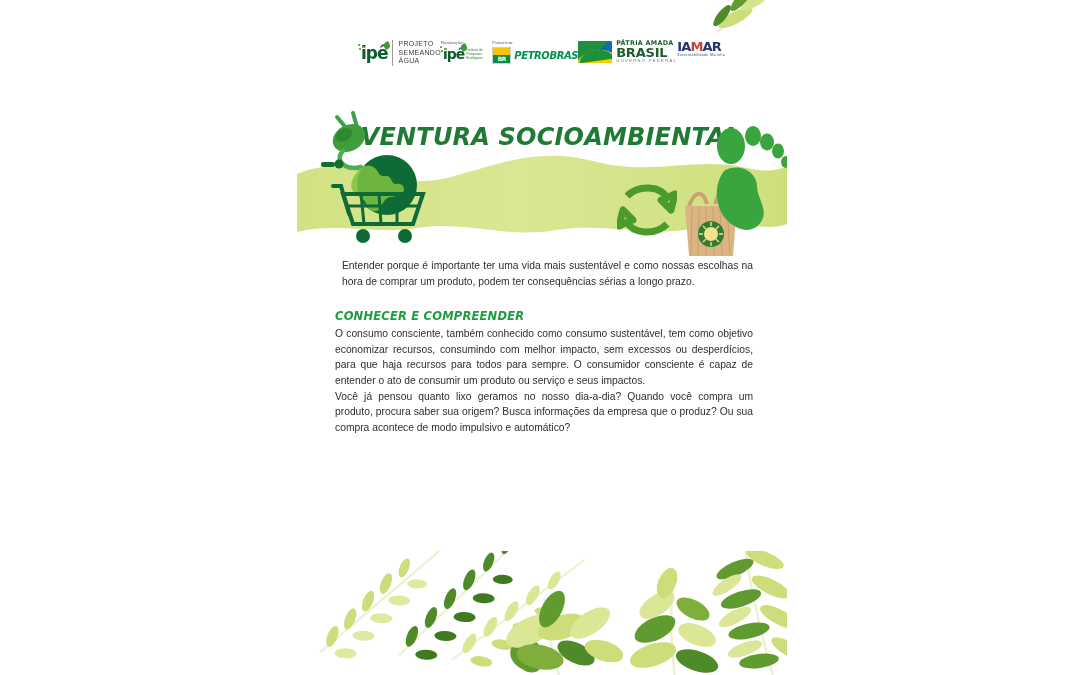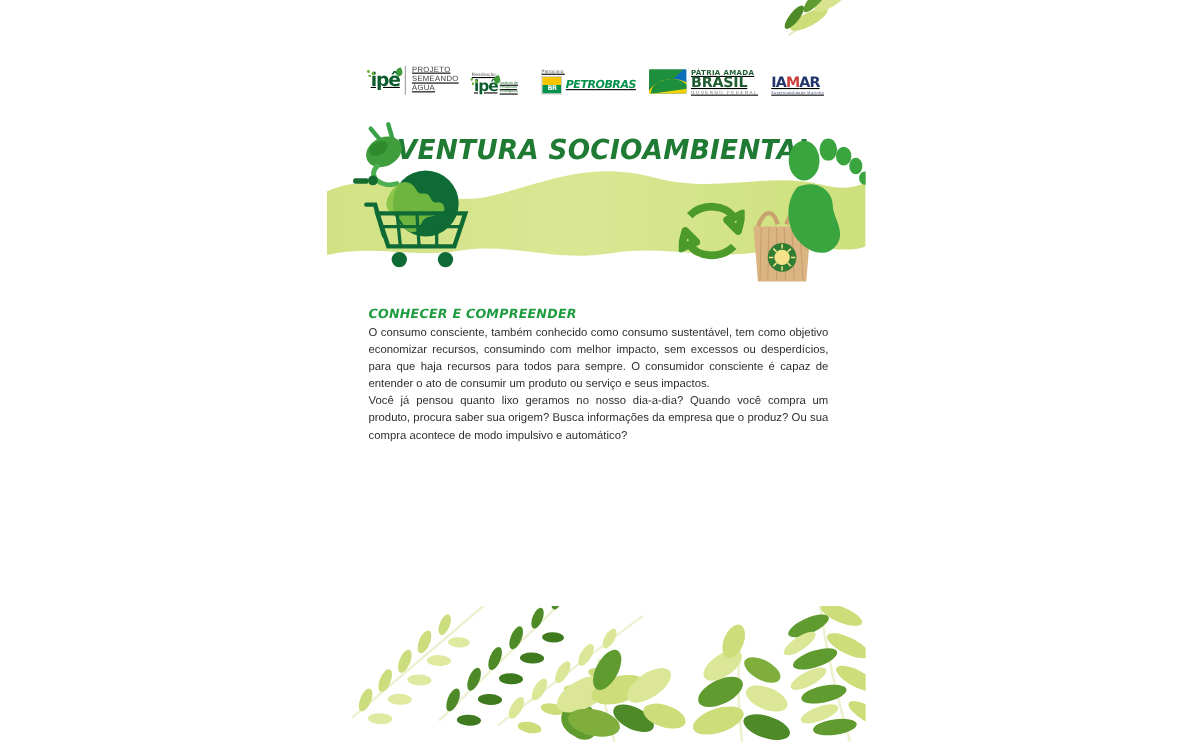--- a/index.html
+++ b/index.html
@@ -37,24 +37,23 @@
     overflow: hidden;
   }
 
   
   #logo-bar {
     position: absolute;
     left: 0; top: 40px;
     width: 490px;
     height: 46px;
     display: flex;
-    align-items: flex-end;
+    align-items: flex-start;
     justify-content: center;
-    gap: 12px;
-    text-decoration: underline;
+    gap: 0;
   }
   .logo-block { display: flex; align-items: center; }
 
   .ipe-mark {
     font-family: "DejaVu Sans", sans-serif;
     font-weight: bold;
     font-size: 17px;
     color: #0d5c2e;
     letter-spacing: -1px;
     line-height: 1;
@@ -399,20 +398,21 @@
       <ellipse cx="58" cy="20" rx="7" ry="8.5" fill="#3aa53f"></ellipse>
       <ellipse cx="69" cy="29" rx="6" ry="7.5" fill="#3aa53f"></ellipse>
       <ellipse cx="77" cy="40" rx="5" ry="6" fill="#3aa53f"></ellipse>
       <path d="M16 48 C4 62 6 84 16 96 C28 110 44 112 52 100 C60 88 48 76 48 64 C48 52 34 40 16 48 Z" fill="#3aa53f"></path>
     </svg>
 
 
     <div id="content">
 
       <div>
+        <p class="para indent">Entender porque é importante ter uma vida mais sustentável e como nossas escolhas na hora de comprar um produto, podem ter consequências sérias a longo prazo.</p>
       </div>
 
       <div class="gap-lg"></div>
 
       <div>
         <div class="sec-head">CONHECER E COMPREENDER</div>
         <p class="para">O consumo consciente, também conhecido como consumo sustentável, tem como objetivo economizar recursos, consumindo com melhor impacto, sem excessos ou desperdícios, para que haja recursos para todos para sempre. O consumidor consciente é capaz de entender o ato de consumir um produto ou serviço e seus impactos.</p>
         <p class="para">Você já pensou quanto lixo geramos no nosso dia-a-dia? Quando você compra um produto, procura saber sua origem? Busca informações da empresa que o produz? Ou sua compra acontece de modo impulsivo e automático?</p>
       </div>
 

